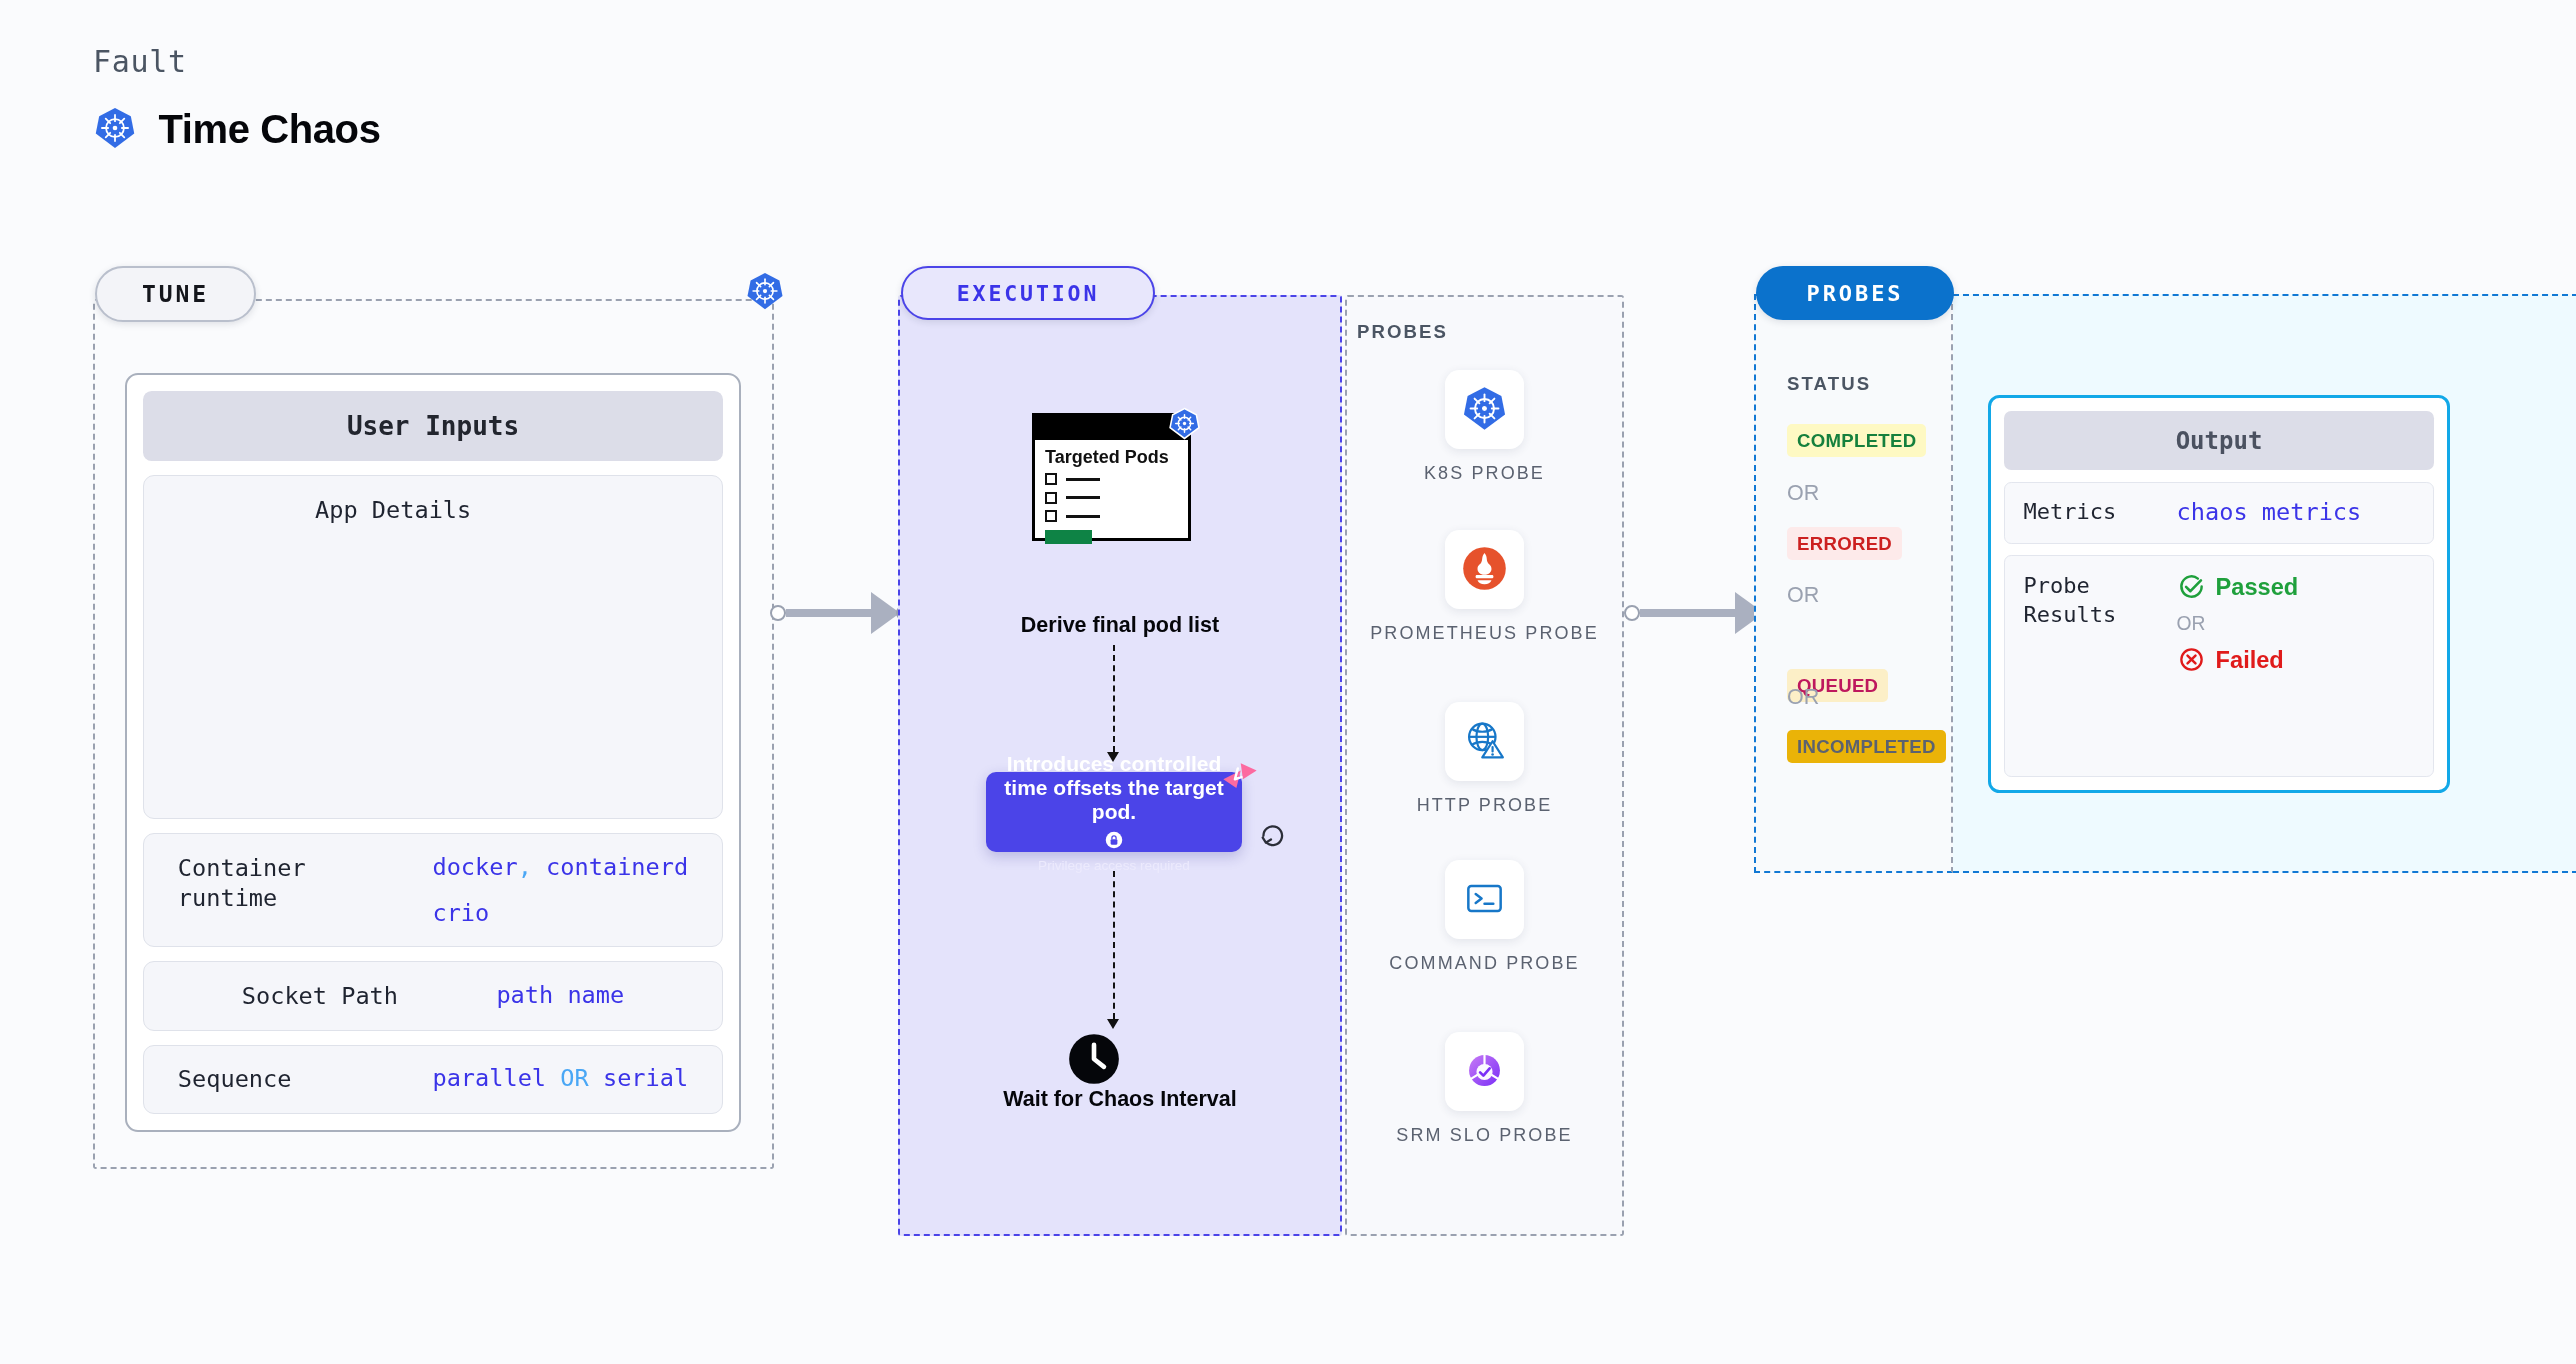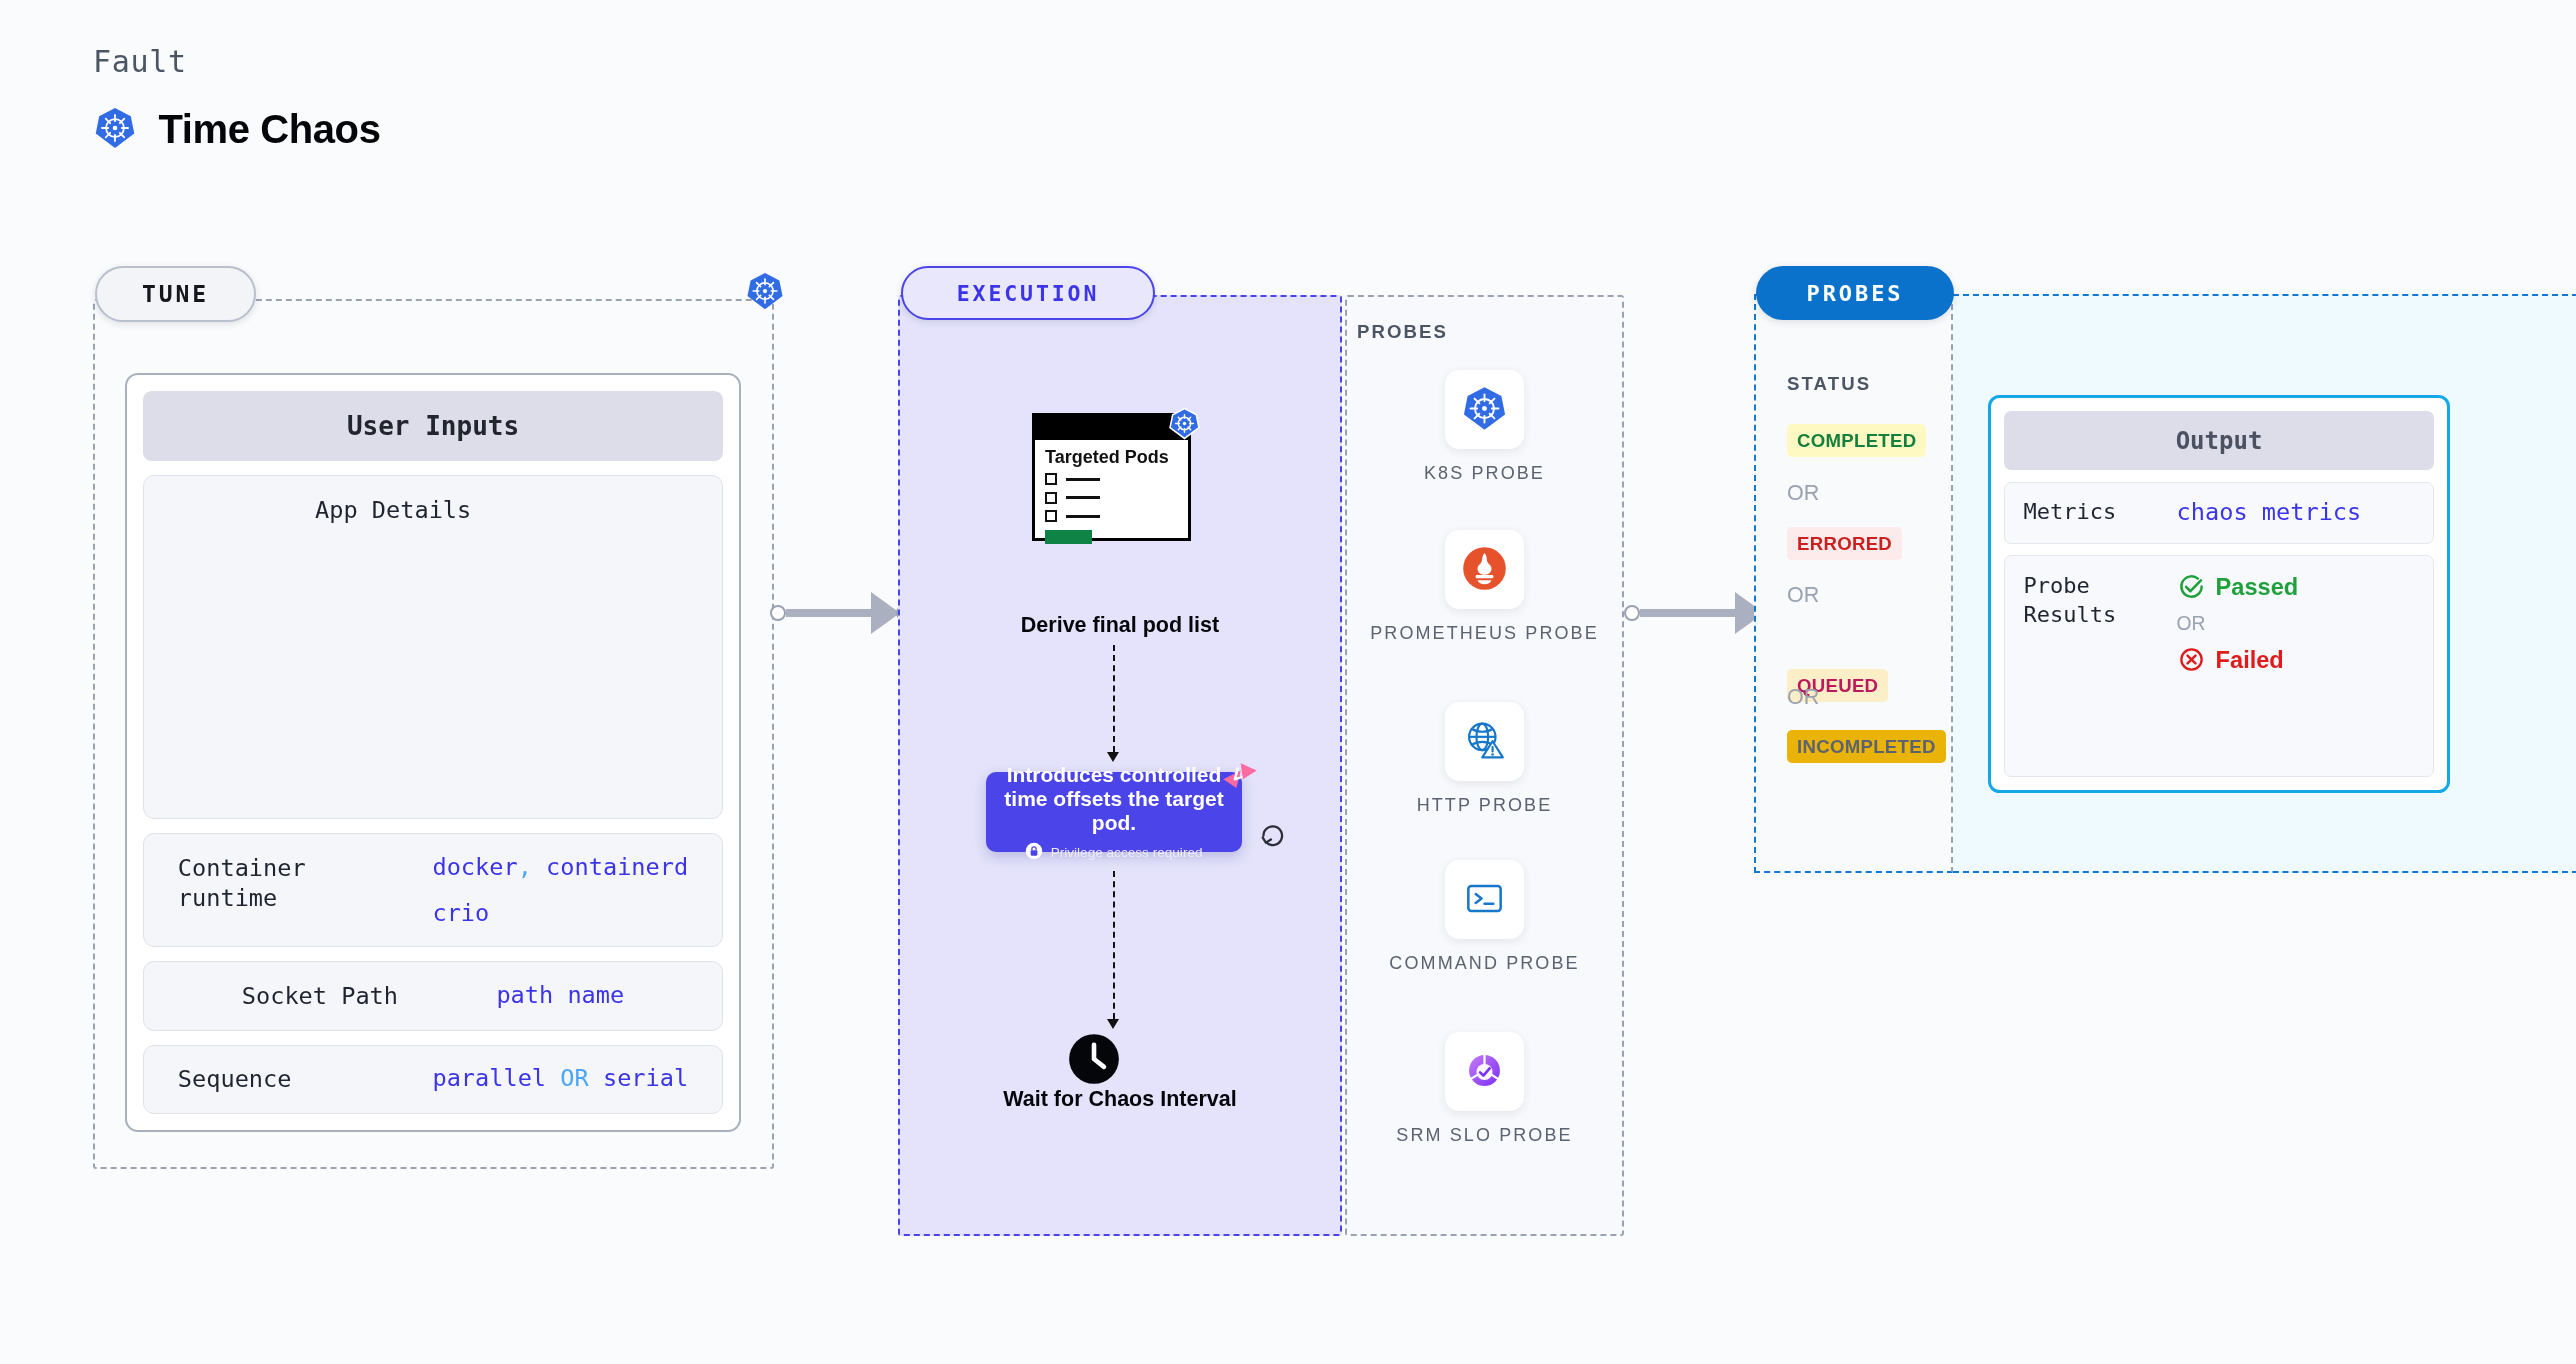--- a/index.html
+++ b/index.html
@@ -129,21 +129,21 @@
   }
 
   #purple-card {
     position: absolute; left: 986px; top: 772px; width: 256px; height: 80px;
     background: #4b44e8; border-radius: 10px; color: #fff;
     display: flex; flex-direction: column; align-items: center;
     justify-content: center; padding: 8.6px 14.3px 7.2px;
     box-shadow: 0 4.3px 13px rgba(40,35,140,.22);
   }
   #purple-text { font-size: 21px; font-weight: 700; text-align: center; line-height: 1.14; }
-  #priv-row { display: flex; align-items: center; gap: 7.2px; margin-top: 7px; }
+  #priv-row { display: flex; align-items: center; gap: 7.2px; margin-top: 7px; flex-direction: column; }
   #priv-text { font-size: 13.6px; color: #eceafd; }
   #chaos-ribbon { position: absolute; left: 1219px; top: 759px; z-index: 5; }
   #refresh-icon { position: absolute; left: 1257px; top: 820px; }
 
   #clock-node { position: absolute; left: 1067px; top: 1032px; }
   #wait-label {
     position: absolute; left: 898px; top: 1086px; width: 444px;
     text-align: center; font-size: 21.5px; font-weight: 700; color: #05060a; line-height: 1.25;
   }
 

